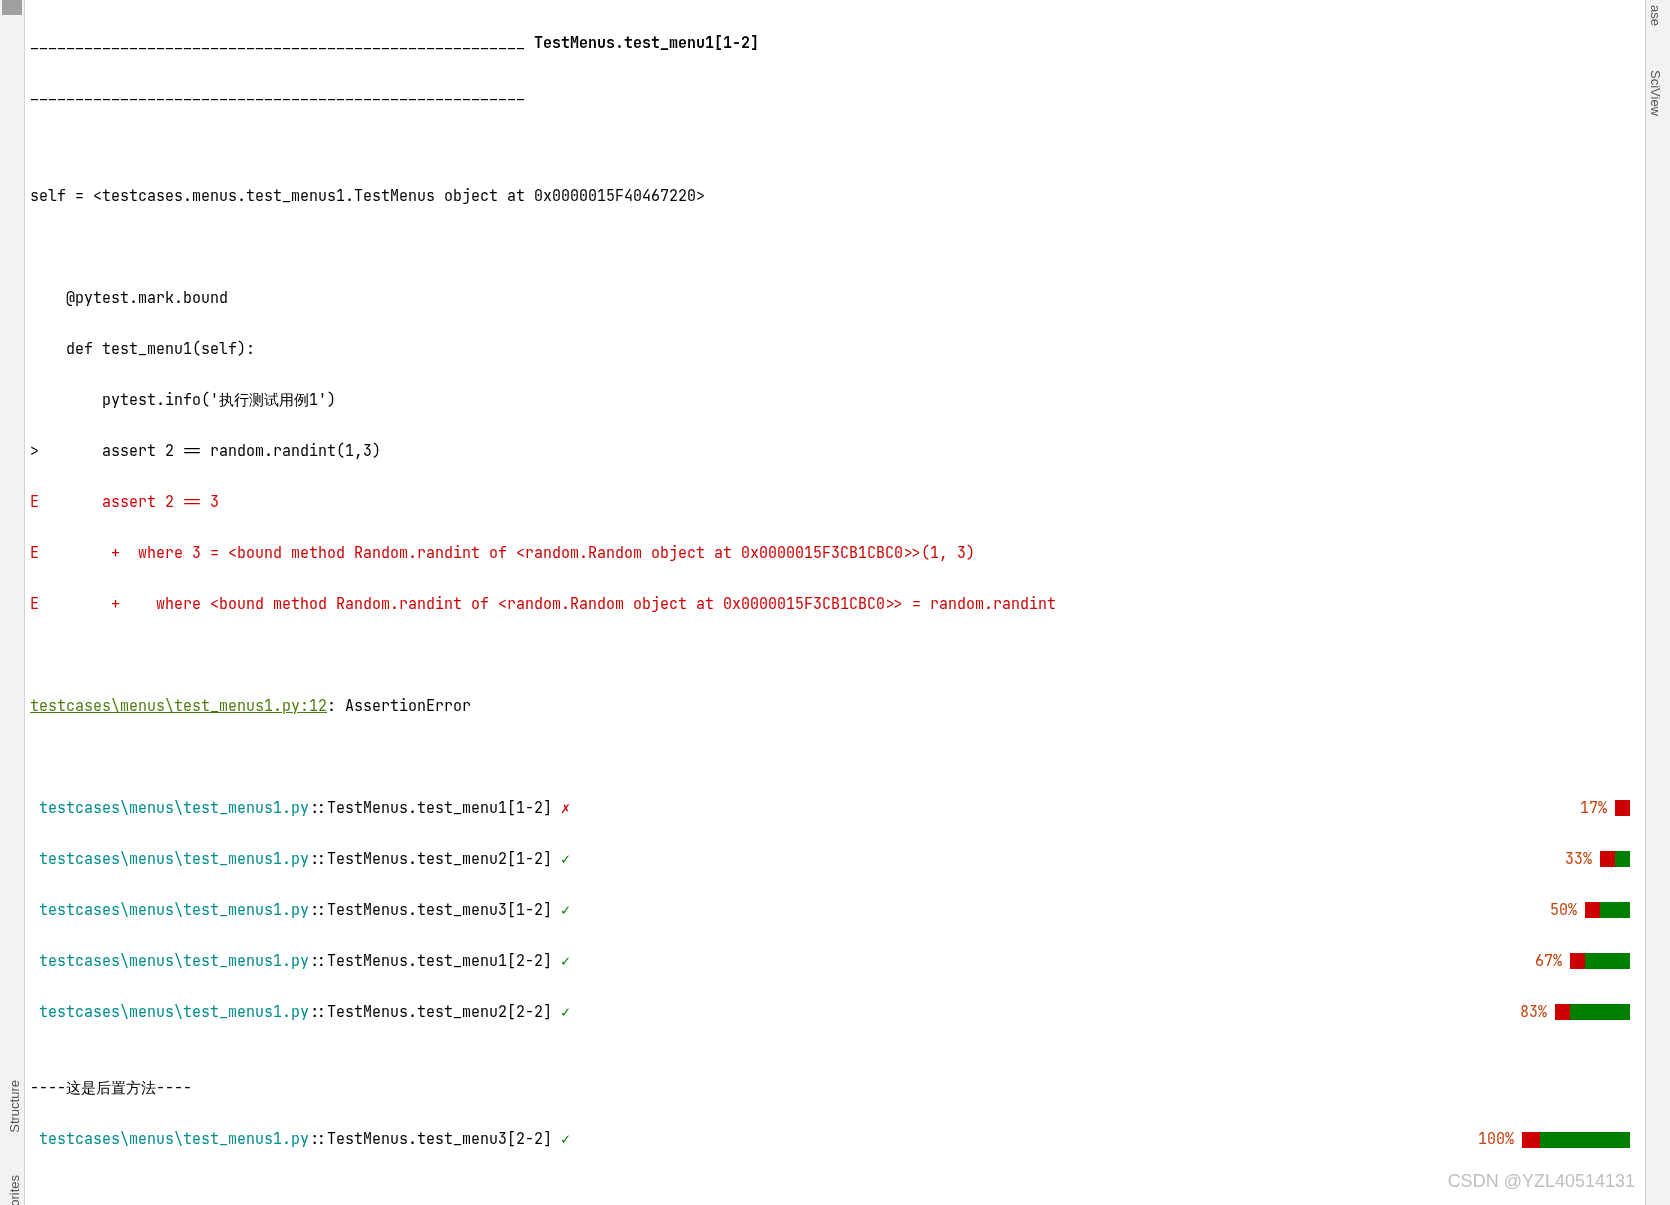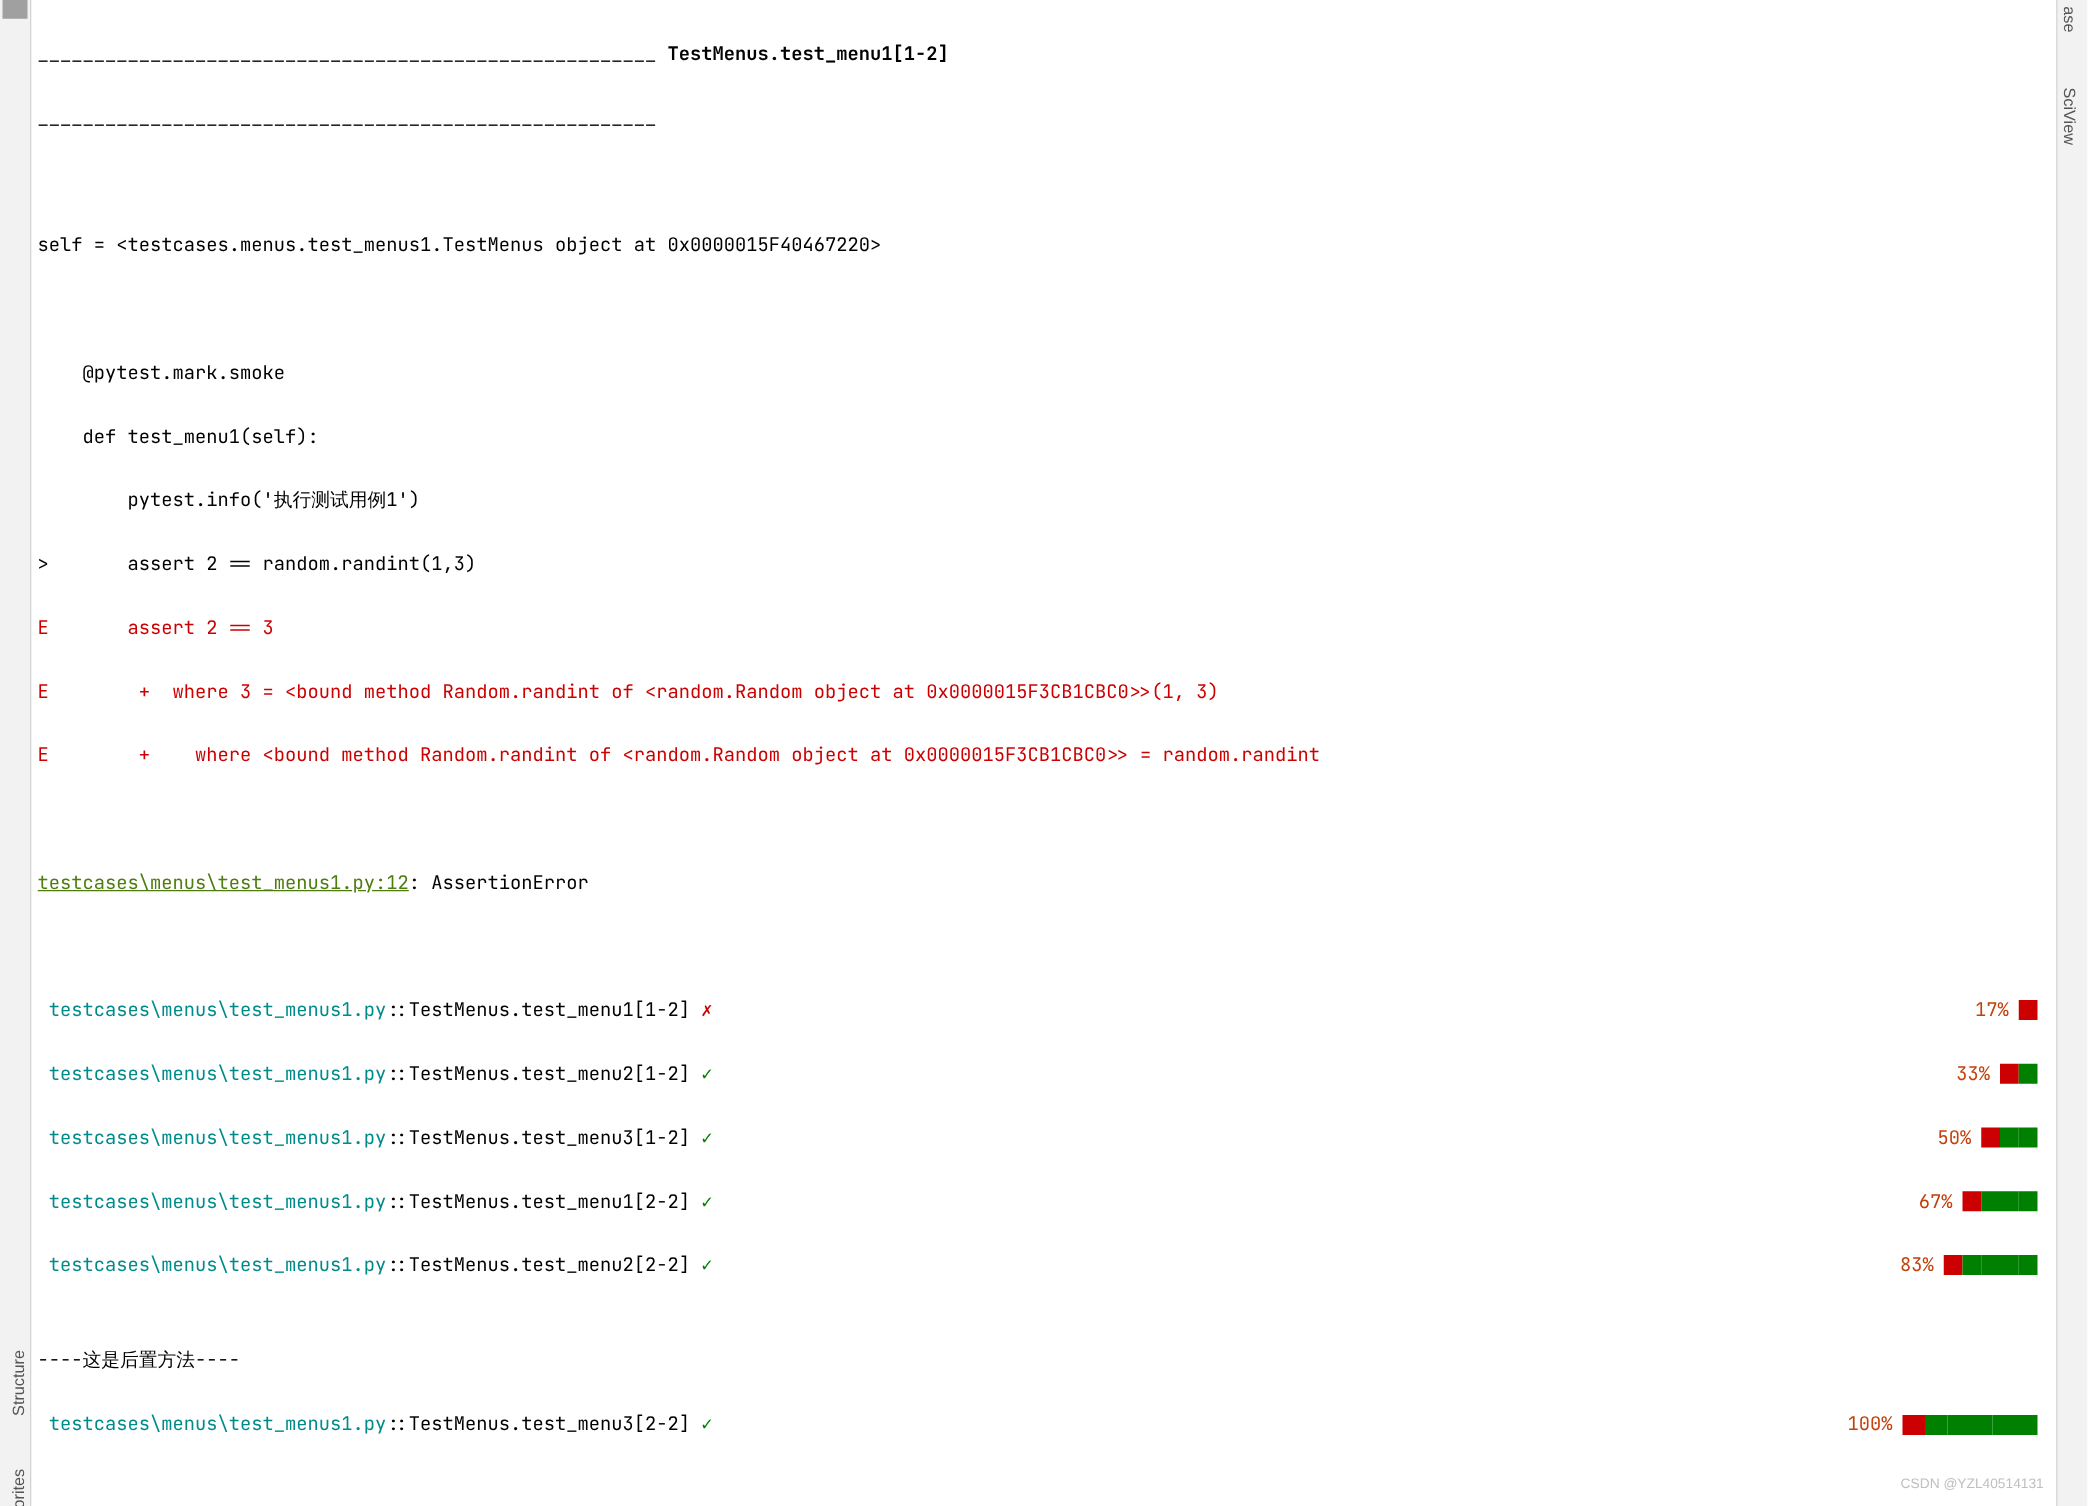--- a/index.html
+++ b/index.html
@@ -110,21 +110,21 @@
       display: flex;
     }
     .bar .seg-red { background: #cc0000; width: 15px; height: 16px; }
     .bar .seg-green { background: #008000; width: 15px; height: 16px; }
     .pass-mark { color: #008000; }
     .fail-mark { color: #cc0000; }
     .watermark {
       position: absolute;
       right: 35px;
       bottom: 8px;
-      font-size: 11px;
+      font-size: 18px;
       color: #bfbfbf;
       font-family: Arial, sans-serif;
     }
   </style>
 </head>
 <body>
 
 <div class="left-gutter">
   <div class="left-gutter-tab"></div>
   <div class="left-label-structure">Structure</div>
@@ -135,21 +135,21 @@
   <div class="right-label-ase">ase</div>
   <div class="right-label-sciview">SciView</div>
 </div>
 
 <div class="console">
 <span class="line"><span>_______________________________________________________</span><span class="bold"> TestMenus.test_menu1[1-2] </span></span>
 <span class="line">_______________________________________________________</span>
 <span class="line">&nbsp;</span>
 <span class="line">self = &lt;testcases.menus.test_menus1.TestMenus object at 0x0000015F40467220&gt;</span>
 <span class="line">&nbsp;</span>
-<span class="line">    @pytest.mark.smoke</span>
+<span class="line">    @pytest.mark.bound</span>
 <span class="line">    def test_menu1(self):</span>
 <span class="line">        pytest.info('执行测试用例1')</span>
 <span class="line">&gt;       assert 2 == random.randint(1,3)</span>
 <span class="line text-red">E       assert 2 == 3</span>
 <span class="line text-red">E        +  where 3 = &lt;bound method Random.randint of &lt;random.Random object at 0x0000015F3CB1CBC0&gt;&gt;(1, 3)</span>
 <span class="line text-red">E        +    where &lt;bound method Random.randint of &lt;random.Random object at 0x0000015F3CB1CBC0&gt;&gt; = random.randint</span>
 <span class="line">&nbsp;</span>
 <span class="line"><span class="link">testcases\menus\test_menus1.py:12</span><span>: AssertionError</span></span>
 <span class="line">&nbsp;</span>
 <div id="tests-container"><div class="test-row"><span><span class="text-cyan"> testcases\menus\test_menus1.py</span><span>::TestMenus.test_menu1[1-2] </span><span class="fail-mark">✗</span></span><span class="progress-wrap"><span class="pct">17%</span><span class="bar"><span class="seg-red"></span></span></span></div><span class="line">&nbsp;</span><div class="test-row"><span><span class="text-cyan"> testcases\menus\test_menus1.py</span><span>::TestMenus.test_menu2[1-2] </span><span class="pass-mark">✓</span></span><span class="progress-wrap"><span class="pct">33%</span><span class="bar"><span class="seg-red"></span><span class="seg-green"></span></span></span></div><span class="line">&nbsp;</span><div class="test-row"><span><span class="text-cyan"> testcases\menus\test_menus1.py</span><span>::TestMenus.test_menu3[1-2] </span><span class="pass-mark">✓</span></span><span class="progress-wrap"><span class="pct">50%</span><span class="bar"><span class="seg-red"></span><span class="seg-green"></span><span class="seg-green"></span></span></span></div><span class="line">&nbsp;</span><div class="test-row"><span><span class="text-cyan"> testcases\menus\test_menus1.py</span><span>::TestMenus.test_menu1[2-2] </span><span class="pass-mark">✓</span></span><span class="progress-wrap"><span class="pct">67%</span><span class="bar"><span class="seg-red"></span><span class="seg-green"></span><span class="seg-green"></span><span class="seg-green"></span></span></span></div><span class="line">&nbsp;</span><div class="test-row"><span><span class="text-cyan"> testcases\menus\test_menus1.py</span><span>::TestMenus.test_menu2[2-2] </span><span class="pass-mark">✓</span></span><span class="progress-wrap"><span class="pct">83%</span><span class="bar"><span class="seg-red"></span><span class="seg-green"></span><span class="seg-green"></span><span class="seg-green"></span><span class="seg-green"></span></span></span></div><span class="line">&nbsp;</span></div>

